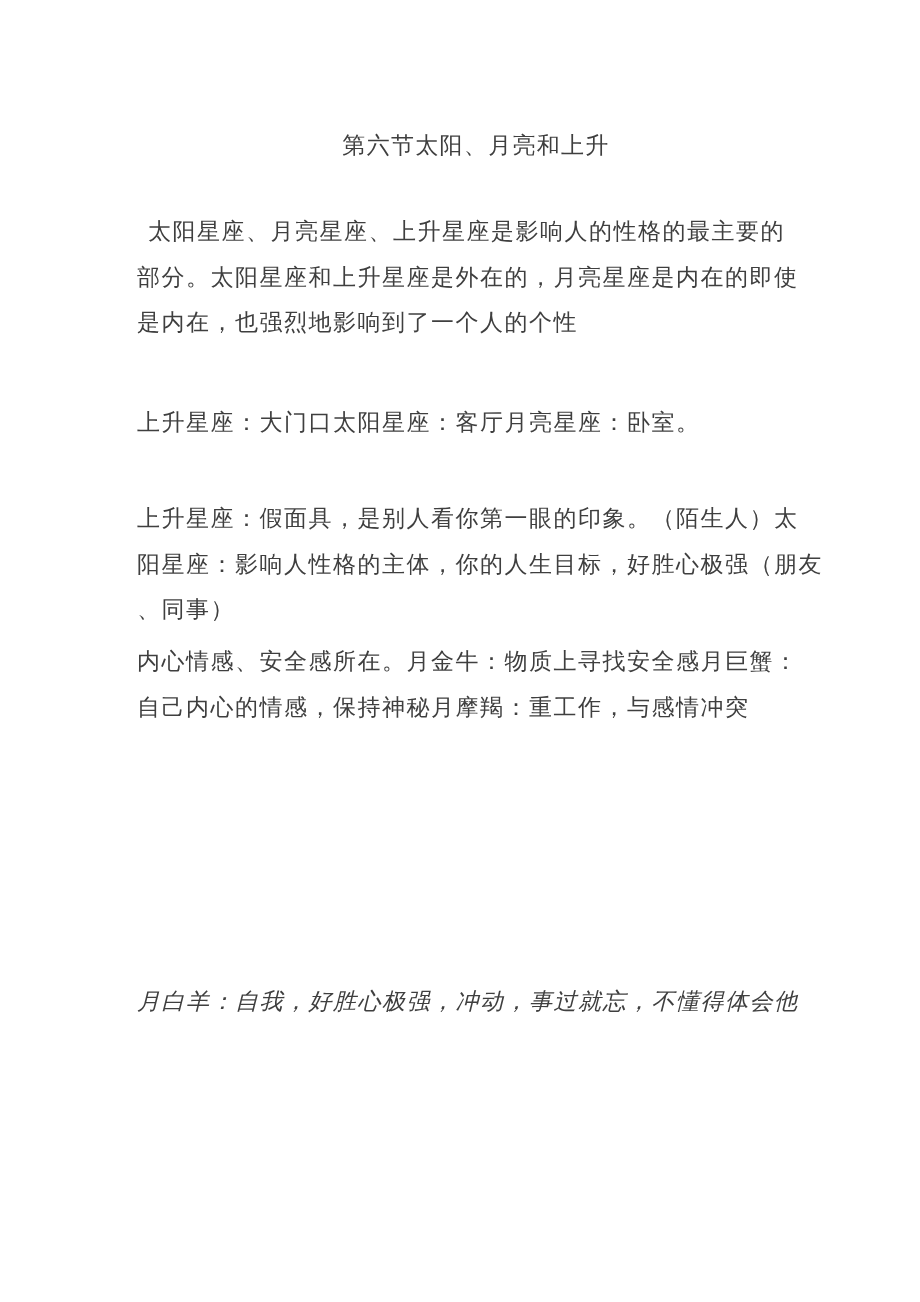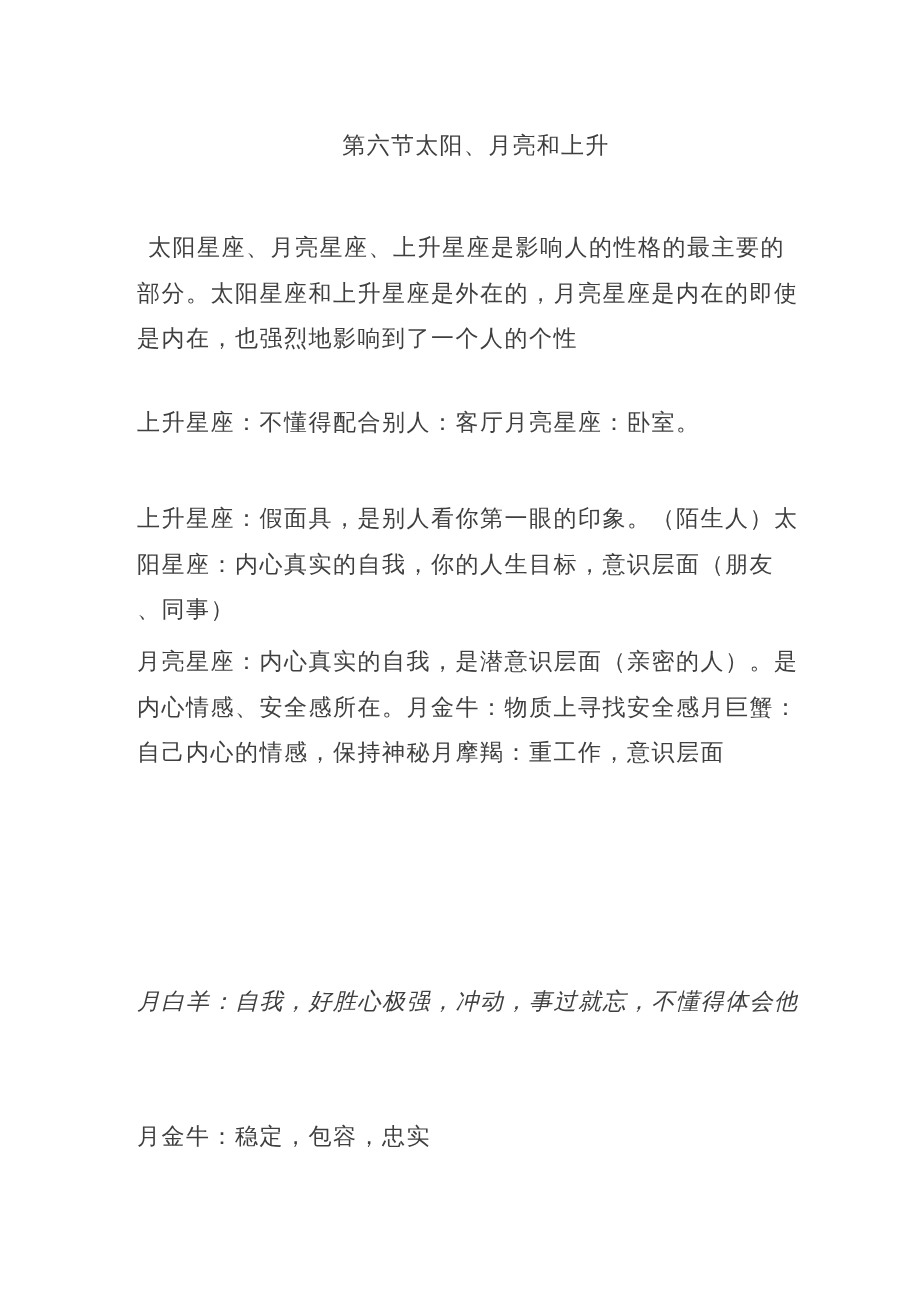--- a/index.html
+++ b/index.html
@@ -43,44 +43,40 @@
     text-indent: 11px;
   }
 </style>
 </head>
 <body>
 
 <div class="page">
 
   <h1 class="doc-title">第六节太阳、月亮和上升</h1>
 
-  <div class="block indent-first" style="top: 225px;">
+  <div class="block indent-first" style="top: 209px;">
       <div class="line">太阳星座、月亮星座、上升星座是影响人的性格的最主要的</div>
       <div class="line">部分。太阳星座和上升星座是外在的，月亮星座是内在的即使</div>
       <div class="line">是内在，也强烈地影响到了一个人的个性</div>
     </div>
 
   <div class="block" style="top: 400px;">
-      <div class="line">上升星座：不懂得配合别人：客厅月亮星座：卧室。</div>
+      <div class="line">上升星座：大门口太阳星座：客厅月亮星座：卧室。</div>
     </div>
 
   <div class="block" style="top: 496px;">
       <div class="line">上升星座：假面具，是别人看你第一眼的印象。（陌生人）太</div>
-      <div class="line">阳星座：内心真实的自我，你的人生目标，意识层面（朋友</div>
+      <div class="line">阳星座：影响人性格的主体，你的人生目标，好胜心极强（朋友</div>
       <div class="line">、同事）</div>
     </div>
 
   <div class="block" style="top: 639px;">
-      <div class="line">月亮星座：内心真实的自我，是潜意识层面（亲密的人）。是</div>
       <div class="line">内心情感、安全感所在。月金牛：物质上寻找安全感月巨蟹：</div>
-      <div class="line">自己内心的情感，保持神秘月摩羯：重工作，意识层面</div>
+      <div class="line">自己内心的情感，保持神秘月摩羯：重工作，与感情冲突</div>
     </div>
 
 
   <div class="block" style="top: 979px; font-style: italic;">
       <div class="line">月白羊：自我，好胜心极强，冲动，事过就忘，不懂得体会他</div>
     </div>
 
-  <div class="block" style="top: 1114px;">
-      <div class="line">月金牛：稳定，包容，忠实</div>
-    </div>
 
 </div>
 
 </body></html>

